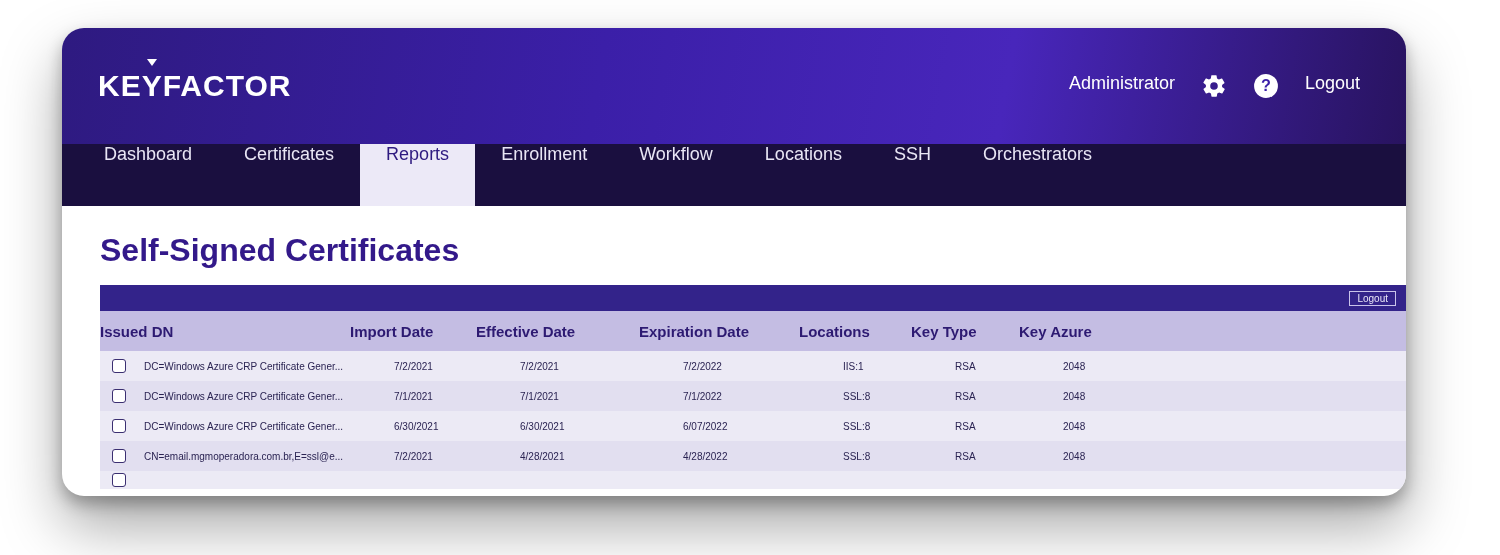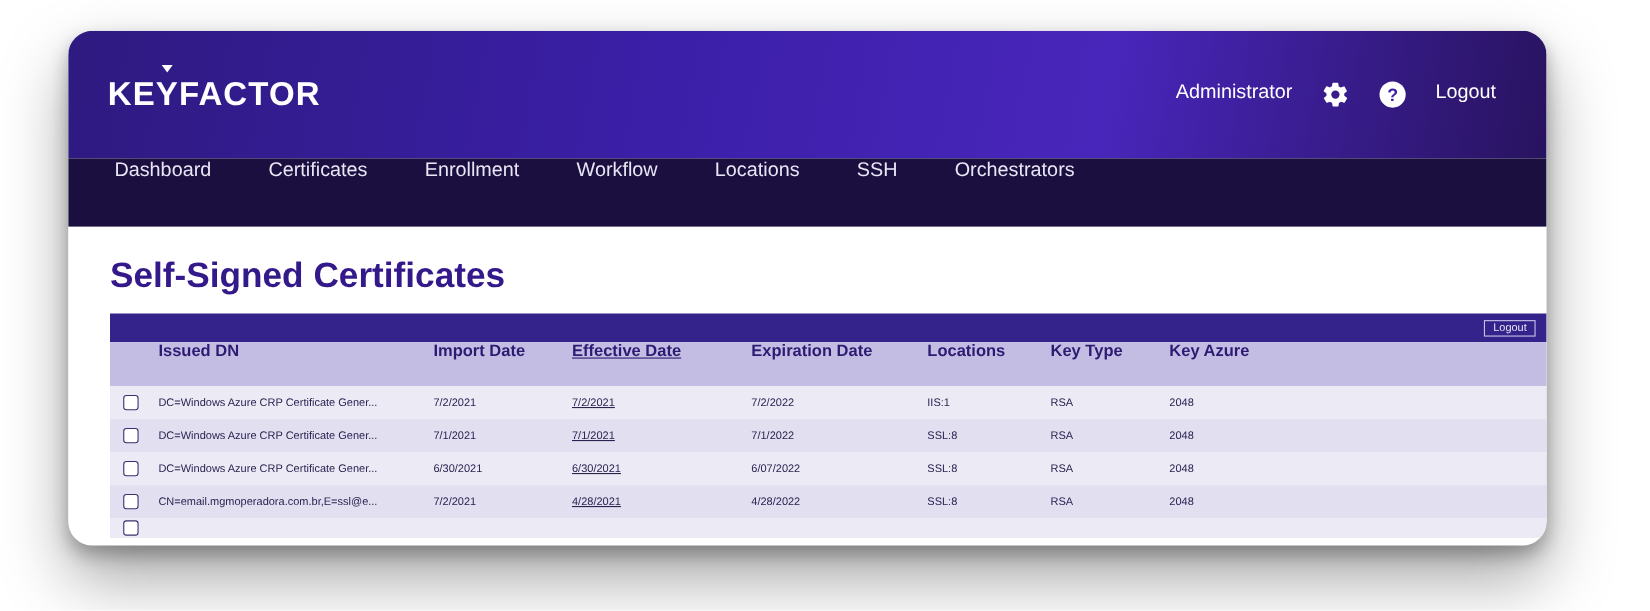--- a/index.html
+++ b/index.html
@@ -71,29 +71,28 @@
     border: 1px solid #c9c3ea;
     color: #e8e4f6;
     font-size: 10px;
     padding: 1px 7px;
     background: transparent;
     cursor: pointer;
   }
   .grid-head {
     background: #c4bde3;
     height: 40px;
-    display: flex; align-items: flex-start;
-    padding-left: 44px;
+    display: flex; align-items: center;
     color: #2d1a72;
     font-weight: 700;
     font-size: 15px;
   }
   .col-dn   { width: 250px; }
   .col-imp  { width: 126px; }
-  .col-eff  { width: 144px; text-decoration: underline; }
+  .col-eff  { width: 144px; }
   .col-exp  { width: 160px; margin-left: 19px; }
   .col-loc  { width: 112px; }
   .col-kt   { width: 108px; }
   .col-ks   { width: 120px; }
 
   .rows { }
   .row {
     display: flex; align-items: center;
     padding-left: 12px;
     height: 30px;
@@ -149,20 +148,23 @@
       </div>
     </div>
 
     <div class="nav">
       <div class="nav-item">
           <span>Dashboard</span>
         </div>
       <div class="nav-item">
           <span>Certificates</span>
         </div>
+      <div class="nav-item active">
+          <span>Reports</span>
+        </div>
       <div class="nav-item">
           <span>Enrollment</span>
         </div>
       <div class="nav-item">
           <span>Workflow</span>
         </div>
       <div class="nav-item">
           <span>Locations</span>
         </div>
       <div class="nav-item">

